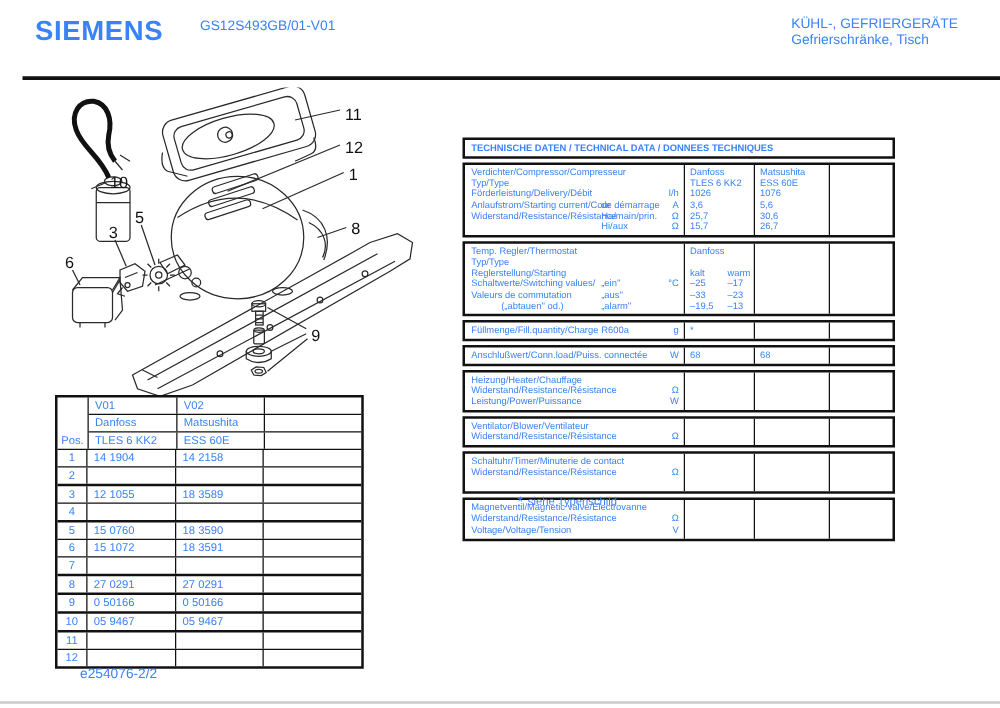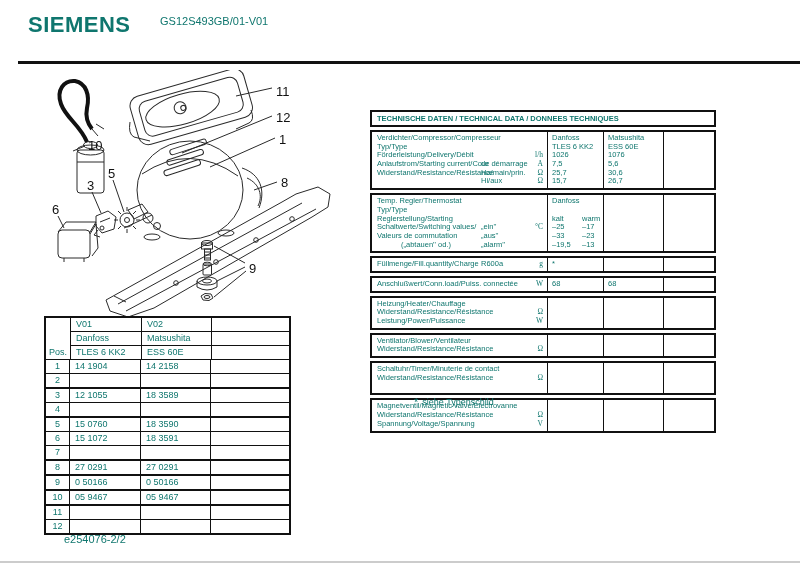--- a/index.html
+++ b/index.html
@@ -1,17 +1,17 @@
 <!DOCTYPE html>
 <html><head>
 <meta charset="utf-8">
 <style>
   html,body{margin:0;padding:0;background:#ffffff;}
   .page{position:relative;width:800px;height:566px;background:#fff;overflow:hidden;
-        font-family:"Liberation Sans",sans-serif;color:#0f766e;}
+        font-family:"Liberation Sans",sans-serif;color:#3b82f6;}
   
   .brand{position:absolute;left:28px;top:12px;font-size:22px;font-weight:bold;letter-spacing:.5px;}
   .model{position:absolute;left:160px;top:15px;font-size:11px;}
   .cat{position:absolute;left:633px;top:13px;font-size:11px;line-height:13px;}
   .toprule{position:absolute;left:18px;top:61px;right:0;height:3px;background:#111;}
   .botrule{position:absolute;left:0;top:561px;width:100%;height:2px;background:#cccccc;}
   .docnum{position:absolute;left:28px;top:533px;font-size:11px;margin-left:36px;}
   
   .diagram{position:absolute;left:30px;top:70px;width:320px;height:250px;}
   .diagram svg{display:block;}
@@ -42,33 +42,37 @@
   .ts{display:flex;border:2px solid #111;margin-bottom:3px;background:#fff;}
   .ts-labels{width:176px;border-right:1px solid #111;box-sizing:border-box;padding:2px 0 2px 5px;}
   .ts-col{box-sizing:border-box;padding:2px 0 2px 4px;white-space:pre;}
   .ts-v1{width:56px;border-right:1px solid #111;}
   .ts-v2{width:60px;border-right:1px solid #111;}
   .ts-v3{flex:1;}
   .ts-line{position:relative;height:8.7px;line-height:8.7px;overflow:visible;}
   .ts-lbl{white-space:nowrap;}
   .ts-line.ind .ts-lbl{padding-left:24px;}
   .ts-mid{position:absolute;left:104px;top:0;white-space:nowrap;}
-  .ts-unit{position:absolute;right:4px;top:0;font-family:Liberation Serif, serif;}
+  .ts-unit{position:absolute;right:4px;top:0;}
   .ts-sub{display:inline-block;width:30px;}
   .ts-timer .ts-labels,.ts-timer .ts-col{padding-bottom:11px;}
   .footnote{position:absolute;left:390px;top:396px;font-size:9px;margin-left:24px;}
   .footnote .star{font-size:11px;vertical-align:-1px;margin-right:4px;}
 </style>
 </head>
 <body>
 
 <div class="page">
 
   <div class="brand">SIEMENS</div>
   <div class="model">GS12S493GB/01-V01</div>
+  <div class="cat">
+    <div>KÜHL-, GEFRIERGERÄTE</div>
+    <div>Gefrierschränke, Tisch</div>
+  </div>
   <div class="toprule"></div>
 
   <div class="diagram">
     <svg width="320" height="250" viewBox="0 0 320 250">
 
       <g class="dline" transform="rotate(-16 160 36)">
         <rect x="102" y="12" width="118" height="50" rx="10"></rect>
         <rect x="110" y="19" width="102" height="36" rx="8"></rect>
         <ellipse cx="152" cy="37" rx="38" ry="15"></ellipse>
         <circle cx="150" cy="35" r="6"></circle>
@@ -271,21 +275,21 @@
     <div>
         <div class="ts ts-compressor">
           <div class="ts-labels">
             <div class="ts-line"><span class="ts-lbl">Verdichter/Compressor/Compresseur</span></div>
             <div class="ts-line"><span class="ts-lbl">Typ/Type</span></div>
             <div class="ts-line"><span class="ts-lbl">Förderleistung/Delivery/Débit</span><span class="ts-unit">l/h</span></div>
             <div class="ts-line"><span class="ts-lbl">Anlaufstrom/Starting current/Cour</span><span class="ts-mid">de démarrage</span><span class="ts-unit">A</span></div>
             <div class="ts-line"><span class="ts-lbl">Widerstand/Resistance/Résistance</span><span class="ts-mid">Ha/main/prin.</span><span class="ts-unit">Ω</span></div>
             <div class="ts-line"><span class="ts-lbl"></span><span class="ts-mid">Hi/aux</span><span class="ts-unit">Ω</span></div>
           </div>
-          <div class="ts-col ts-v1"><div class="ts-line">Danfoss</div><div class="ts-line">TLES 6 KK2</div><div class="ts-line">1026</div><div class="ts-line">7,5</div><div class="ts-line">25,7</div><div class="ts-line">15,7</div></div>
+          <div class="ts-col ts-v1"><div class="ts-line">Danfoss</div><div class="ts-line">TLES 6 KK2</div><div class="ts-line">1026</div><div class="ts-line">3,6</div><div class="ts-line">25,7</div><div class="ts-line">15,7</div></div>
           <div class="ts-col ts-v2"><div class="ts-line">Matsushita</div><div class="ts-line">ESS 60E</div><div class="ts-line">1076</div><div class="ts-line">5,6</div><div class="ts-line">30,6</div><div class="ts-line">26,7</div></div>
           <div class="ts-col ts-v3"><div class="ts-line"></div><div class="ts-line"></div><div class="ts-line"></div><div class="ts-line"></div><div class="ts-line"></div><div class="ts-line"></div></div>
         </div>
         <div class="ts ts-thermostat">
           <div class="ts-labels">
             <div class="ts-line"><span class="ts-lbl">Temp. Regler/Thermostat</span></div>
             <div class="ts-line"><span class="ts-lbl">Typ/Type</span></div>
             <div class="ts-line"><span class="ts-lbl">Reglerstellung/Starting</span></div>
             <div class="ts-line"><span class="ts-lbl">Schaltwerte/Switching values/</span><span class="ts-mid">„ein''</span><span class="ts-unit">°C</span></div>
             <div class="ts-line"><span class="ts-lbl">Valeurs de commutation</span><span class="ts-mid">„aus''</span></div>
@@ -336,21 +340,21 @@
             <div class="ts-line"><span class="ts-lbl">Widerstand/Resistance/Résistance</span><span class="ts-unit">Ω</span></div>
           </div>
           <div class="ts-col ts-v1"><div class="ts-line"></div><div class="ts-line"></div></div>
           <div class="ts-col ts-v2"><div class="ts-line"></div><div class="ts-line"></div></div>
           <div class="ts-col ts-v3"><div class="ts-line"></div><div class="ts-line"></div></div>
         </div>
         <div class="ts ts-magnetic-valve">
           <div class="ts-labels">
             <div class="ts-line"><span class="ts-lbl">Magnetventil/Magnetic valve/Electrovanne</span></div>
             <div class="ts-line"><span class="ts-lbl">Widerstand/Resistance/Résistance</span><span class="ts-unit">Ω</span></div>
-            <div class="ts-line"><span class="ts-lbl">Spannung/Voltage/Spannung</span><span class="ts-unit">V</span></div>
+            <div class="ts-line"><span class="ts-lbl">Voltage/Voltage/Tension</span><span class="ts-unit">V</span></div>
           </div>
           <div class="ts-col ts-v1"><div class="ts-line"></div><div class="ts-line"></div><div class="ts-line"></div></div>
           <div class="ts-col ts-v2"><div class="ts-line"></div><div class="ts-line"></div><div class="ts-line"></div></div>
           <div class="ts-col ts-v3"><div class="ts-line"></div><div class="ts-line"></div><div class="ts-line"></div></div>
         </div>
       </div>
   </div>
 
   <div class="footnote">
     <span class="star">*</span><span>siehe Typenschild</span>

